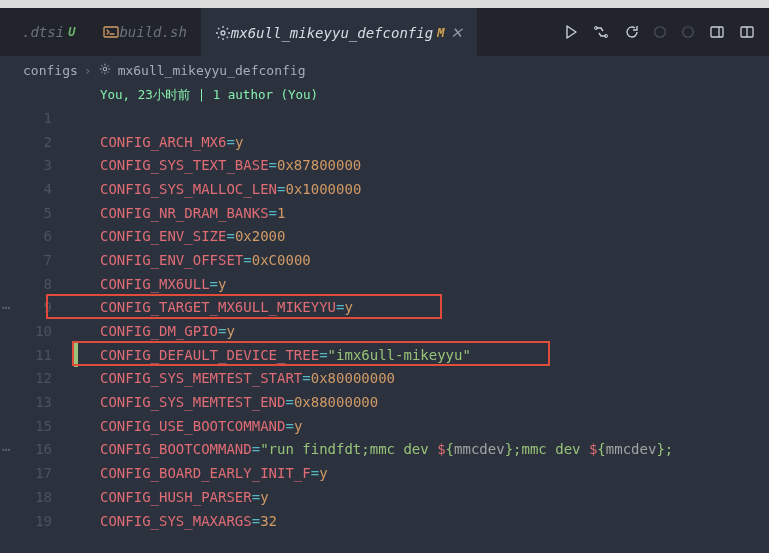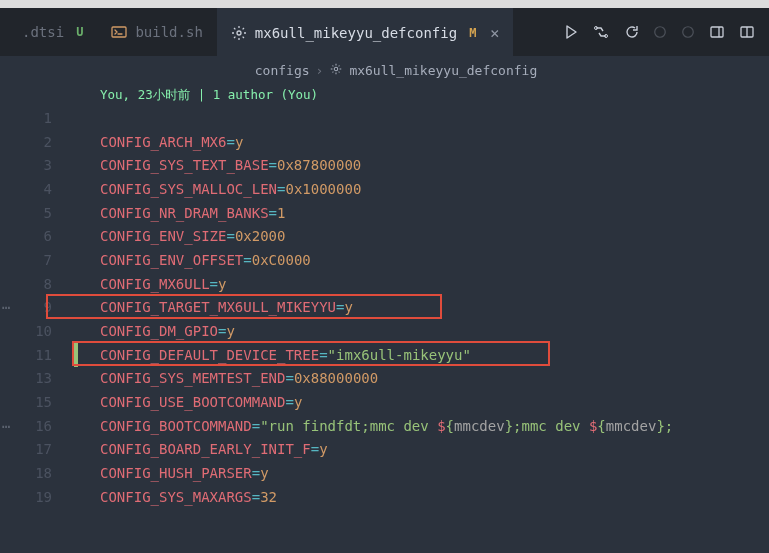--- a/index.html
+++ b/index.html
@@ -19,26 +19,27 @@
 .tabbar {
   display: flex;
   align-items: center;
   background: #21252b;
   height: 48px;
   padding: 0 8px;
 }
 .tab {
   display: flex;
   align-items: center;
-  gap: 8px;
+  gap: 0;
   padding: 0 14px;
   height: 48px;
   color: #6b717d;
   font-size: 14px;
   cursor: pointer;
+  font-style: italic;
 }
 .tab.active {
   background: #2b323d;
   color: #d7dce5;
   border-top: 2px solid #2b323d;
 }
 .tab-icon { display: inline-flex; }
 .tab-status {
   color: #6bb06b;
   font-size: 12px;
@@ -58,21 +59,20 @@
 .action-icon.dim { opacity: 0.4; }
 .breadcrumb {
   display: flex;
   align-items: center;
   gap: 6px;
   background: #2b323d;
   height: 28px;
   padding-left: 23px;
   font-size: 13px;
   color: #a6adbb;
-  justify-content: center;
 }
 .breadcrumb .sep { color: #6b717d; }
 .blame {
   padding-left: 100px;
   height: 22px;
   font-size: 12.5px;
   color: #86efac;
   display: flex;
   align-items: center;
 }
@@ -252,20 +252,24 @@
       <div class="gutter">10</div>
       <div class="code"><span class="tok-key">CONFIG_DM_GPIO</span><span class="tok-op">=</span><span class="tok-val">y</span></div>
     </div>
     <div class="line">
       <div class="gutter">11</div>
       <div class="gutter-marker" style="background: rgb(152, 195, 121);"></div>
       <div class="code"><span class="tok-key">CONFIG_DEFAULT_DEVICE_TREE</span><span class="tok-op">=</span><span class="tok-str">"imx6ull-mikeyyu"</span></div>
       <div class="highlight-box" style="top: -2px; height: 25px; left: 72px; width: 478px;"></div>
     </div>
     <div class="line">
+      <div class="gutter">12</div>
+      <div class="code"><span class="tok-key">CONFIG_SYS_MEMTEST_START</span><span class="tok-op">=</span><span class="tok-val">0x80000000</span></div>
+    </div>
+    <div class="line">
       <div class="gutter">13</div>
       <div class="code"><span class="tok-key">CONFIG_SYS_MEMTEST_END</span><span class="tok-op">=</span><span class="tok-val">0x88000000</span></div>
     </div>
     <div class="line">
       <div class="gutter">15</div>
       <div class="code"><span class="tok-key">CONFIG_USE_BOOTCOMMAND</span><span class="tok-op">=</span><span class="tok-val">y</span></div>
     </div>
     <div class="line">
       <span class="more-dots">⋯</span>
       <div class="gutter">16</div>

